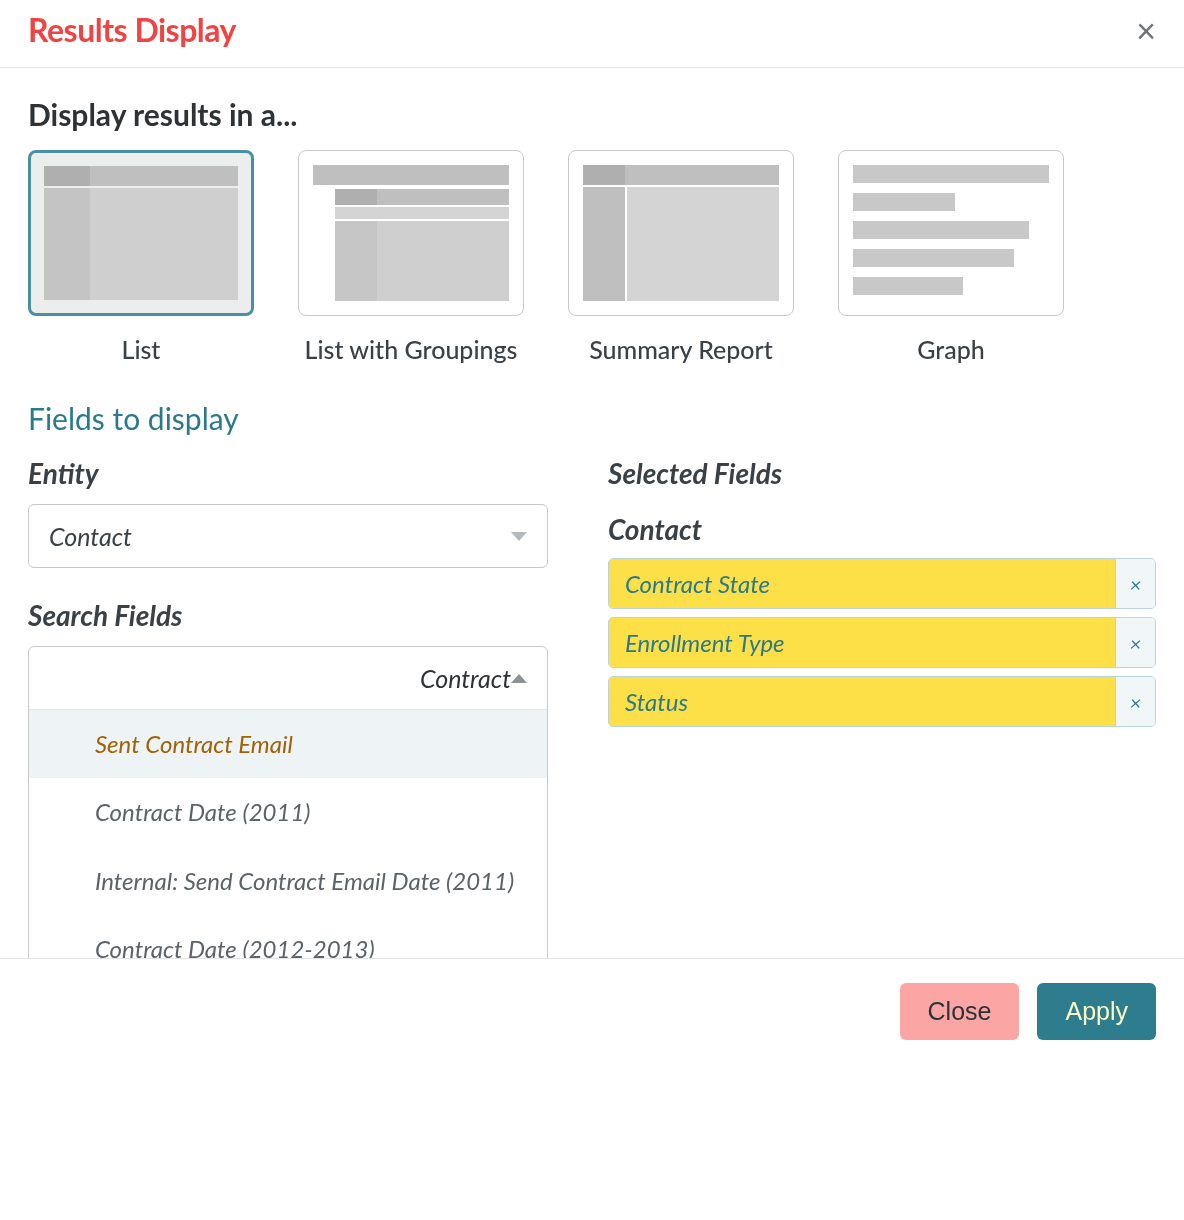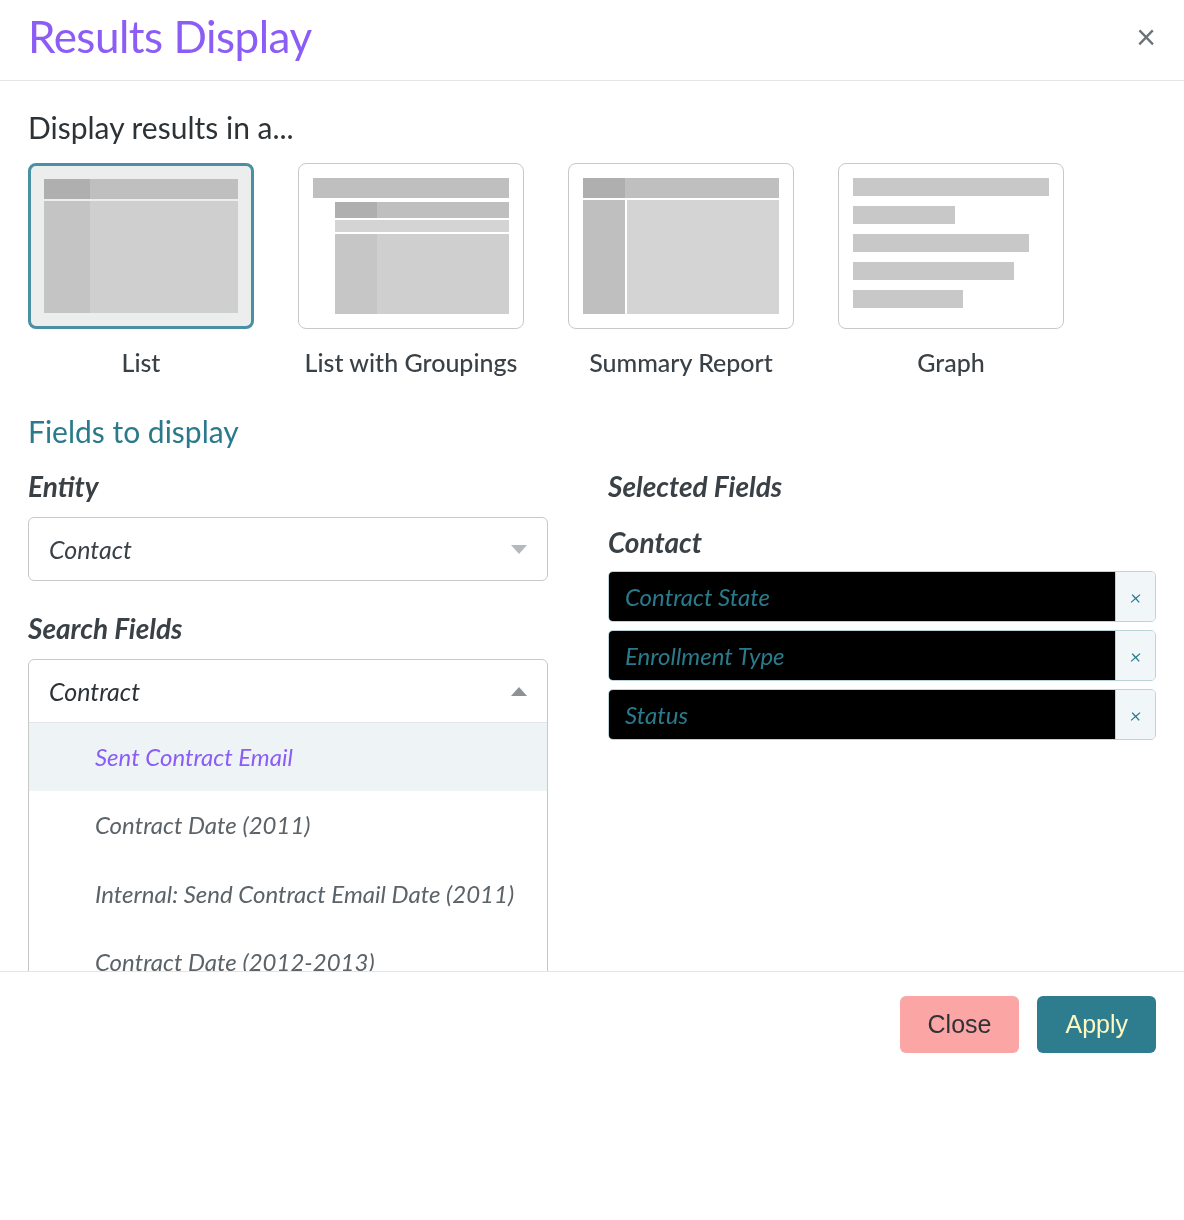--- a/index.html
+++ b/index.html
@@ -10,37 +10,37 @@
     width: 1184px;
   }
   .modal-header {
     display: flex;
     justify-content: space-between;
     align-items: center;
     padding: 10px 28px 18px 28px;
     border-bottom: 1px solid #e5e5e5;
   }
   .modal-title {
-    font-size: 44px;
-    font-weight: 400;
-    color: #8b5cf6;
+    font-size: 32px;
+    font-weight: 700;
+    color: #ef4444;
     letter-spacing: -0.5px;
   }
   .close-x {
     font-size: 34px;
     color: #6b7378;
     cursor: pointer;
     line-height: 1;
   }
   .modal-body {
     padding: 28px 28px 0 28px;
   }
   .section-heading {
     font-size: 30px;
-    font-weight: 400;
+    font-weight: 700;
     color: #2d3236;
     margin-bottom: 18px;
   }
   .display-options {
     display: flex;
     gap: 44px;
     margin-bottom: 36px;
   }
   .display-option {
     width: 226px;
@@ -149,55 +149,54 @@
   .combo {
     border: 1px solid #c8c8c8;
     border-radius: 6px 6px 0 0;
     background: #fff;
   }
   .combo-input {
     padding: 16px 20px;
     font-size: 25px;
     color: #2d3236;
     display: flex;
-    justify-content: space-between;
-    align-items: center;
-    gap: 36px;
+    justify-content: flex-end;
+    align-items: center;
   }
   .combo-list {
     border-top: 1px solid #e2e5e7;
   }
   .combo-item {
     padding: 18px 22px 18px 66px;
     font-size: 24px;
     color: #5b6368;
     cursor: pointer;
     line-height: 1.35;
   }
   .combo-item.hovered {
     background: #eef4f5;
-    color: #8b5cf6;
+    color: #a16207;
   }
   .selected-group-label {
     font-size: 28px;
     font-weight: 700;
     color: #3a4146;
     margin: 22px 0 12px 0;
   }
   .pill {
     display: flex;
     align-items: stretch;
     border: 1px solid #b9d4da;
     border-radius: 5px;
     margin-bottom: 8px;
     overflow: hidden;
   }
   .pill-label {
     flex: 1;
-    background: #000000;
+    background: #fde047;
     color: #2a7a8c;
     font-size: 24px;
     padding: 10px 16px;
   }
   .pill-remove {
     width: 40px;
     background: #f1f7f8;
     border-left: 1px solid #b9d4da;
     display: flex;
     align-items: center;

